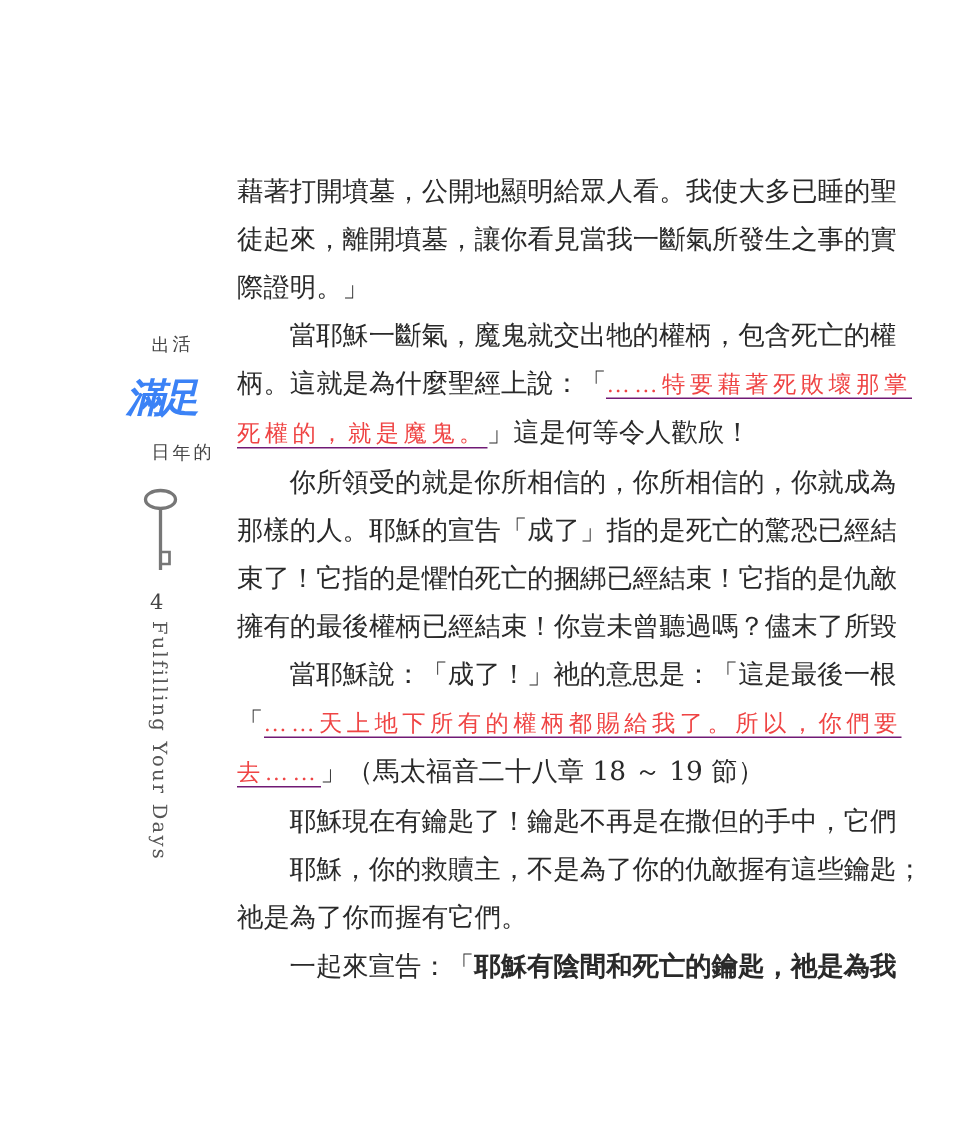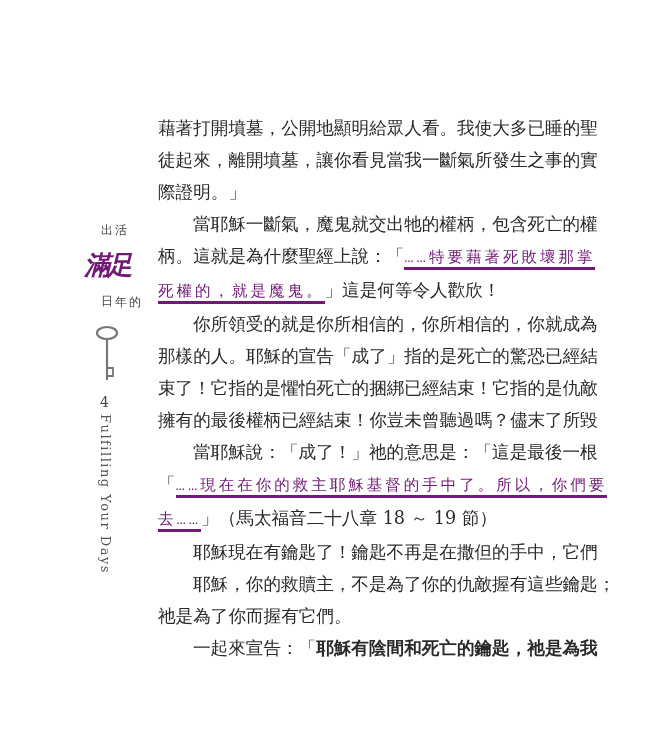--- a/index.html
+++ b/index.html
@@ -7,35 +7,35 @@
     width: 650px; height: 750px; background: #ffffff; position: relative; overflow: hidden;
     font-family: "DejaVu Serif", "Liberation Serif", serif; color: #2a2a2a;
   }
   .sidebar { position: absolute; left: 88px; top: 214px; width: 40px; }
   .side-vert {
     writing-mode: vertical-rl; font-size: 12px; color: #444; line-height: 14px;
     margin: 0 auto; display: block; letter-spacing: 1px;
   }
   .side-title-top { position: absolute; left: 12px; top: 0; }
   .side-title-big {
-    position: absolute; left: -4px; top: 34px; font-size: 26px; color: #701a75;
+    position: absolute; left: -4px; top: 34px; font-size: 26px; color: #3b82f6;
     font-weight: bold; font-style: italic; letter-spacing: -3px; white-space: nowrap;
   }
   .side-title-bot { position: absolute; left: 12px; top: 72px; }
   .key-icon { position: absolute; left: 4px; top: 110px; width: 30px; height: 60px; }
   .chapter-num { position: absolute; left: 12px; top: 180px; font-size: 14px; color: #444; }
   .chapter-title {
     position: absolute; left: 10px; top: 200px; writing-mode: vertical-rl;
     font-size: 13px; color: #555; letter-spacing: 1.5px; white-space: nowrap;
   }
   .content { position: absolute; left: 158px; top: 96px; width: 380px; margin-top: 16px; }
   .para { font-size: 17.6px; line-height: 32px; margin: 0; text-align: justify; }
   .para .ln { display: block; white-space: nowrap; }
   .indent { padding-left: 35px; }
-  .quote { font-family: Liberation Mono, monospace; font-size: 15.5px; letter-spacing: 3px; border-bottom: 3px solid #701a75; color: #701a75; }
+  .quote { font-family: Liberation Serif, serif; font-size: 15.5px; letter-spacing: 3px; border-bottom: 1px solid #701a75; color: #ef4444; }
   .bold { font-family: Liberation Serif, serif; font-weight: bold; }
 </style>
 </head>
 <body>
 
 <div class="sidebar">
   <span class="side-vert side-title-top">活出</span>
   <span class="side-title-big">滿足</span>
   <span class="side-vert side-title-bot">的年日</span>
   <svg class="key-icon" viewBox="0 0 30 60">
@@ -59,21 +59,21 @@
     <span class="ln"><span class="quote">死權的，就是魔鬼。</span><span>」這是何等令人歡欣！</span></span>
   </p>
   <p class="para">
     <span class="ln indent">你所領受的就是你所相信的，你所相信的，你就成為</span>
     <span class="ln">那樣的人。耶穌的宣告「成了」指的是死亡的驚恐已經結</span>
     <span class="ln">束了！它指的是懼怕死亡的捆綁已經結束！它指的是仇敵</span>
     <span class="ln">擁有的最後權柄已經結束！你豈未曾聽過嗎？儘末了所毀</span>
   </p>
   <p class="para">
     <span class="ln indent">當耶穌說：「成了！」祂的意思是：「這是最後一根</span>
-    <span class="ln"><span>「</span><span class="quote">……現在在你的救主耶穌基督的手中了。所以，你們要</span></span>
+    <span class="ln"><span>「</span><span class="quote">……天上地下所有的權柄都賜給我了。所以，你們要</span></span>
     <span class="ln"><span class="quote">去……</span><span>」（馬太福音二十八章 18 ～ 19 節）</span></span>
   </p>
   <p class="para">
     <span class="ln indent">耶穌現在有鑰匙了！鑰匙不再是在撒但的手中，它們</span>
   </p>
   <p class="para">
     <span class="ln indent">耶穌，你的救贖主，不是為了你的仇敵握有這些鑰匙；</span>
     <span class="ln">祂是為了你而握有它們。</span>
   </p>
   <p class="para">

